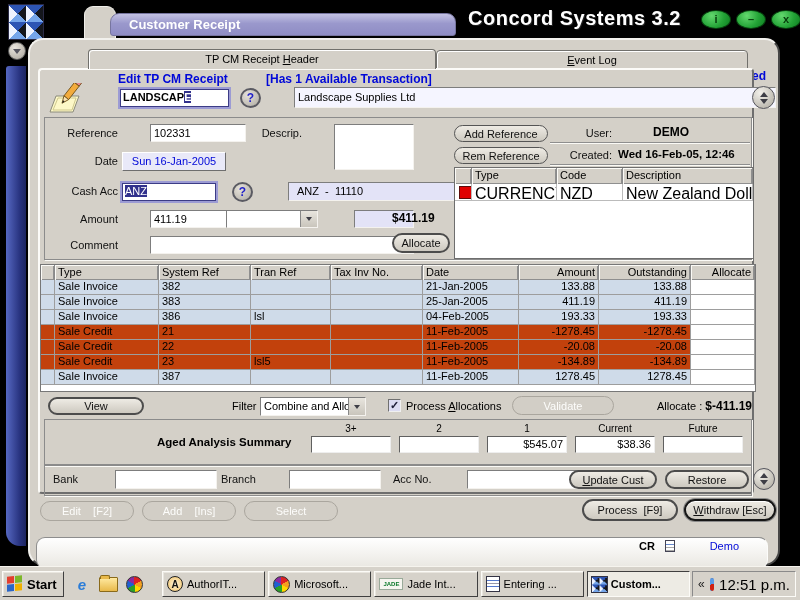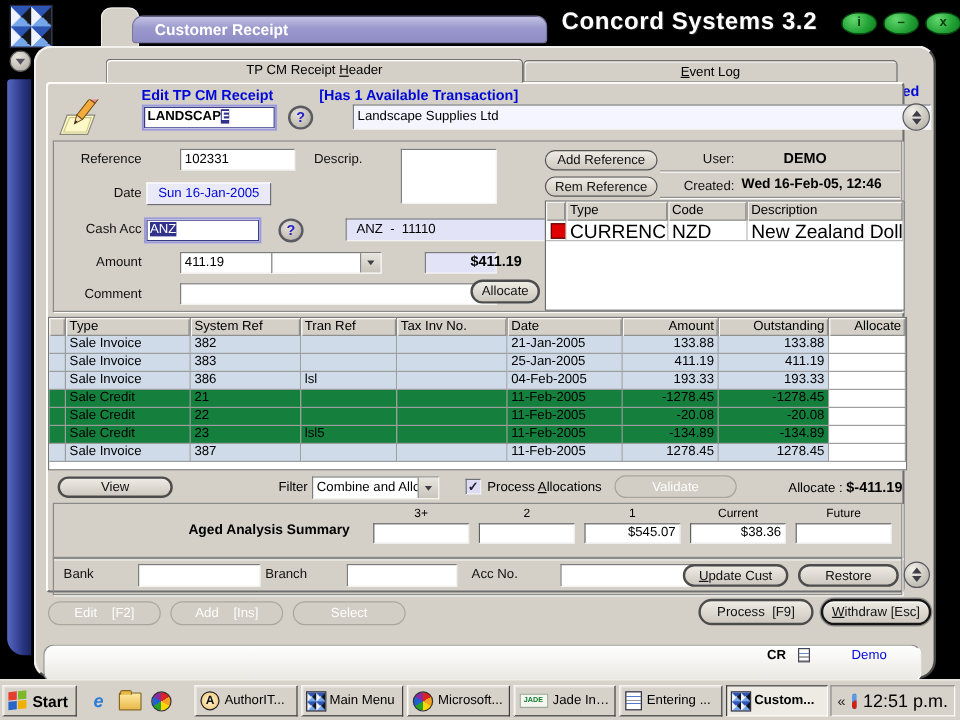--- a/index.html
+++ b/index.html
@@ -61,21 +61,21 @@
   .r0{width:17px;} .r1{width:85px;} .r2{width:66px;} .r3{flex:1;}
   .swatch{width:11px;height:11px;margin:1px 0 0 1px;border:1px solid #5d0a0a;}
 
   
   .txntable{background:#fff;border:1px solid #777;overflow:hidden;}
   .txntable .hrow{display:flex;height:15px;background:#d4d0c8;}
   .txntable .th{border-right:1px solid #8a8a8a;box-shadow:inset 1px 1px 0 #fbfaf6, inset -1px -1px 0 #8f8f8f;font-size:11px;line-height:14px;padding:0 3px;box-sizing:border-box;overflow:hidden;white-space:nowrap;}
   .txntable .trow{display:flex;height:15px;}
   .txntable .td{border-right:1px solid #9d9d9d;border-bottom:1px solid #9d9d9d;font-size:11px;line-height:13px;padding:0 3px;box-sizing:border-box;overflow:hidden;white-space:nowrap;}
   .trow.invoice .td{background:#cfdbe9;}
-  .trow.credit .td{background:#15803d;}
+  .trow.credit .td{background:#c2410c;}
   .td.alloc{background:#fff !important;}
   .num{text-align:right;}
   .c0{width:14px;} .c1{width:104px;} .c2{width:92px;} .c3{width:80px;} .c4{width:92px;} .c5{width:96px;} .c6{width:80px;} .c7{width:92px;} .c8{flex:1;}
   .th.num{text-align:right;}
 
   
   .combo{display:flex;background:#fff;border:1px solid;border-color:#7d7d7d #f4f2ee #f4f2ee #7d7d7d;box-sizing:border-box;}
   .combo .cval{flex:1;font-size:11px;line-height:16px;padding-left:3px;overflow:hidden;white-space:nowrap;}
   .combo .cbtn{width:16px;background:linear-gradient(#e8e5de,#c9c5bc);border-left:1px solid #888;display:flex;align-items:center;justify-content:center;}
   .cbtn .tri-dn{border-left-width:3px;border-right-width:3px;border-top-width:4px;}
@@ -425,24 +425,20 @@
       <span class="ql">
           <span class="ti-media"></span>
         </span>
     </div>
     <div class="abs tasks">
         <div class="raised taskbtn">
           <span class="ticon ti-authorit"></span>
           <span class="tlabel">AuthorIT...</span>
         </div>
         <div class="raised taskbtn">
-          <span class="ticon ti-pinwheel"></span>
-          <span class="tlabel">Main Menu</span>
-        </div>
-        <div class="raised taskbtn">
           <span class="ticon ti-media"></span>
           <span class="tlabel">Microsoft...</span>
         </div>
         <div class="raised taskbtn">
           <span class="ticon ti-jade"></span>
           <span class="tlabel">Jade Int...</span>
         </div>
         <div class="raised taskbtn">
           <span class="ticon ti-document"></span>
           <span class="tlabel">Entering ...</span>

